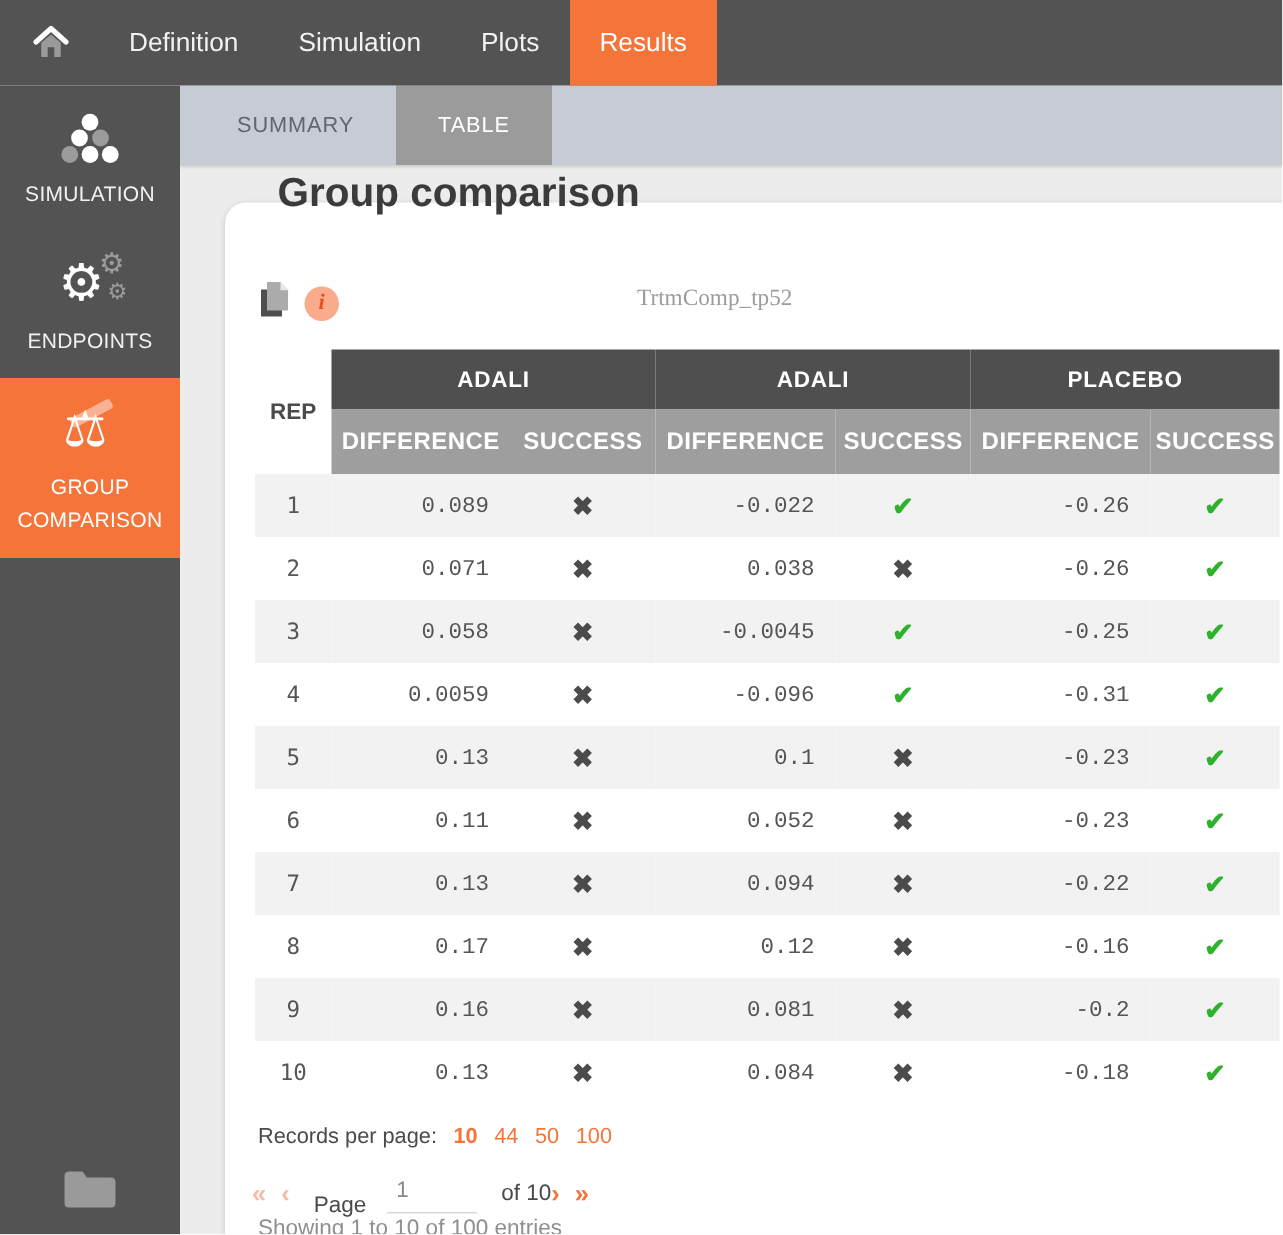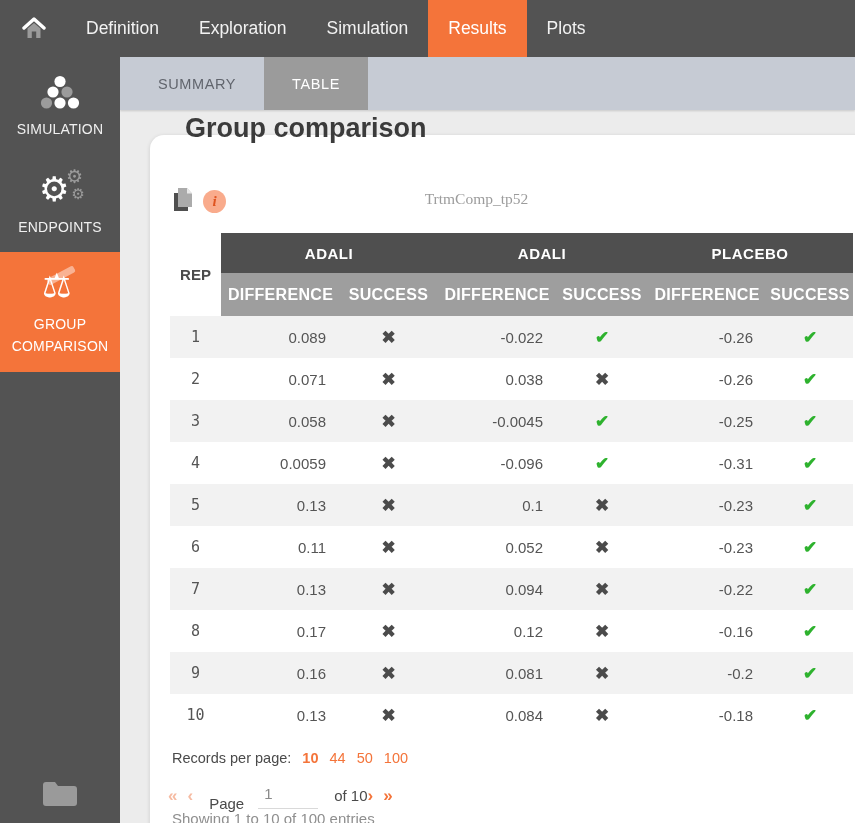--- a/index.html
+++ b/index.html
@@ -65,21 +65,21 @@
   col.c-rep { width:51px; } col.c-d1 { width:119px; } col.c-s1 { width:97px; }
   col.c-d2 { width:120px; } col.c-s2 { width:90px; } col.c-d3 { width:120px; } col.c-s3 { width:86px; }
   th.group { background:#4f4f4f; color:#fff; font-size:15px; font-weight:bold;
              letter-spacing:.5px; height:40px; }
   th.rep-h { background:#fff; color:#4b4b4b; font-size:15px; font-weight:bold; }
   th.sub { background:#9e9e9e; color:#fff; font-size:16px; font-weight:bold;
            letter-spacing:.3px; height:43px; }
   tbody td { height:42px; font-size:15px; color:#555; }
   tbody tr:nth-child(odd) { background:#f2f2f2; }
   td.rep { text-align:center; font-family:"DejaVu Sans Mono", monospace; }
-  td.diff { text-align:right; padding-right:14px; font-family:Liberation Sans, sans-serif; }
+  td.diff { text-align:right; padding-right:14px; font-family:Liberation Mono, monospace; }
   td.succ { text-align:center; font-size:17px; font-weight:bold; }
   td.succ.check { color:#2eb22e; }
   td.succ.cross { color:#4b4b4b; }
 
   
   .records-row { position:absolute; top:640px; left:52px; font-size:14.5px; color:#4a4a4a; z-index:2; }
   .records-row .opt { color:#f4743a; margin-left:7px; cursor:pointer; }
   .records-row .opt.selected { font-weight:bold; }
   .pager-row { position:absolute; top:669px; left:48px; display:flex; align-items:center;
                font-size:15px; color:#4a4a4a; z-index:2; }
@@ -99,24 +99,23 @@
 
   <div class="navbar">
     <div class="nav-home">
       <svg width="24" height="23" viewBox="0 0 24 23">
         <path d="M2 11 L12 2 L22 11" stroke="#ffffff" stroke-width="3.4" fill="none" stroke-linejoin="round" stroke-linecap="round"></path>
         <path d="M5.5 11.5 L12 6 L18.5 11.5 V21 H5.5 Z" fill="#9a9a9a"></path>
         <rect x="9.8" y="14.5" width="4.4" height="6.5" fill="#535353"></rect>
       </svg>
     </div>
     <div class="nav-item">Definition</div>
-    <div class="nav-item">Exploration</div>
     <div class="nav-item">Simulation</div>
+    <div class="nav-item">Plots</div>
     <div class="nav-item active">Results</div>
-    <div class="nav-item">Plots</div>
   </div>
 
   <div class="sidebar">
     <div class="side-item">
       <div class="side-icon">
         <svg width="40" height="36" viewBox="0 0 40 36">
           <circle cx="20" cy="6.5" r="5.6" fill="#ffffff"></circle>
           <circle cx="13" cy="17" r="5.6" fill="#ffffff"></circle>
           <circle cx="27" cy="17" r="5.6" fill="#9b9b9b"></circle>
           <circle cx="6.5" cy="28" r="5.6" fill="#9b9b9b"></circle>

